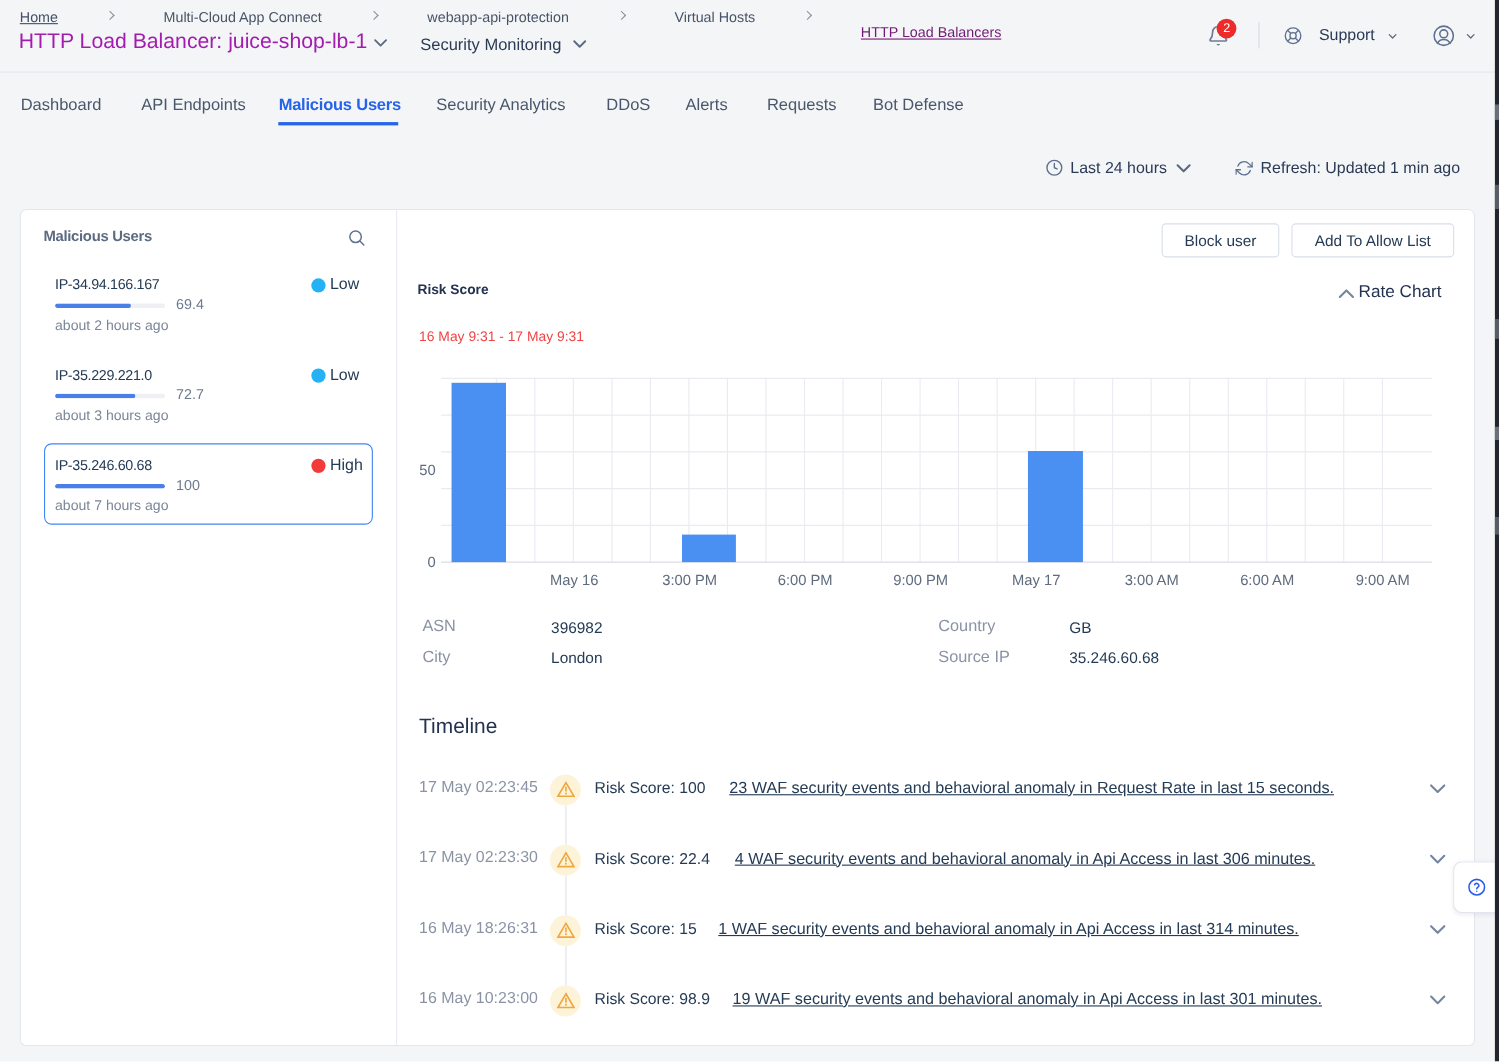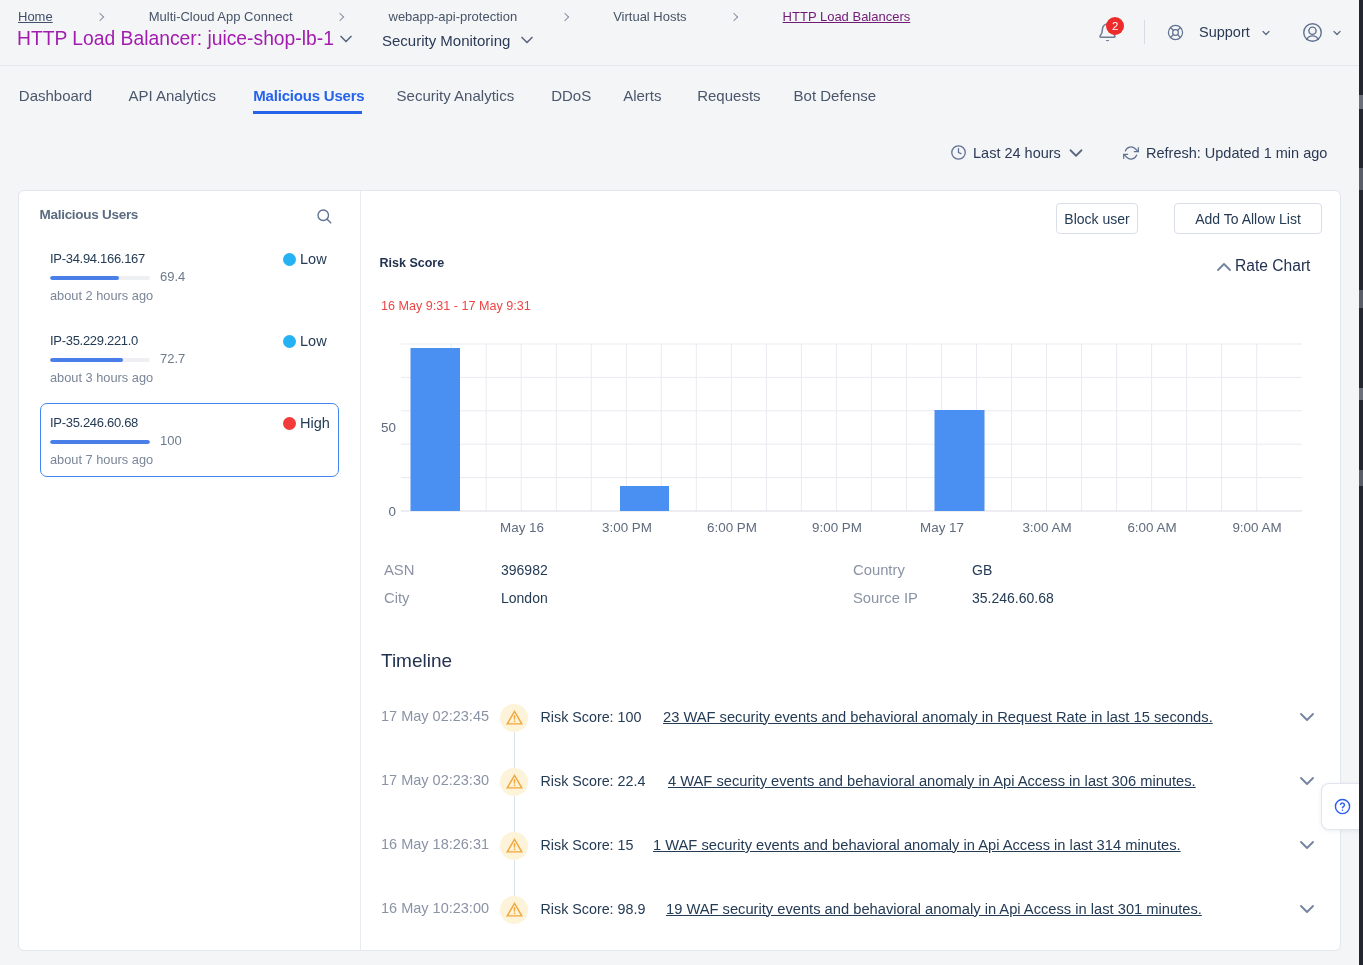--- a/index.html
+++ b/index.html
@@ -12,21 +12,21 @@
   }
   .abs { position:absolute; }
   svg.icon { display:block; }
   .bc-sep { width:24px; height:10px; display:inline-block; background:none; position:relative; }
   .bc-sep::before { content:""; position:absolute; left:8.5px; top:0.5px; width:5px; height:5px;
     border-right:1.6px solid #8a93a5; border-top:1.6px solid #8a93a5; transform:rotate(45deg); }
 </style>
 </head>
 <body>
 
-<div class="abs" style="left:18px; top:7.5px; height:16px; display:flex; align-items:flex-end; font-size:13px; color:#475467;gap:36px;">
+<div class="abs" style="left:18px; top:7.5px; height:16px; display:flex; align-items:center; font-size:13px; color:#475467;gap:36px;">
   <span style="text-decoration:underline; color:#41506a;">Home</span>
   <span class="bc-sep"></span>
   <span>Multi-Cloud App Connect</span>
   <span class="bc-sep"></span>
   <span>webapp-api-protection</span>
   <span class="bc-sep"></span>
   <span>Virtual Hosts</span>
   <span class="bc-sep"></span>
   <span style="text-decoration:underline; color:#701a75;margin-top:28px;">HTTP Load Balancers</span>
 </div>
@@ -77,21 +77,21 @@
 </div>
 <div class="abs" style="left:1331px; top:27px;">
   <svg class="icon" width="12" height="12" viewBox="0 0 24 24" fill="none" stroke="#5a6880" stroke-width="2.4" stroke-linecap="round" stroke-linejoin="round">
       <polyline points="6 9 12 15 18 9"></polyline>
     </svg>
 </div>
 
 <div class="abs" style="left:0; top:65px; width:1363px; height:1px; background:#e4e7ec;"></div>
 
 <div class="abs tab" style="left:18.8px;">Dashboard</div>
-<div class="abs tab" style="left:128.4px;">API Analytics</div>
+<div class="abs tab" style="left:128.4px;">API Endpoints</div>
 <div class="abs tab active" style="left:253.3px;">Malicious Users</div>
 <div class="abs tab" style="left:396.6px;">Security Analytics</div>
 <div class="abs tab" style="left:551.2px;">DDoS</div>
 <div class="abs tab" style="left:623.2px;">Alerts</div>
 <div class="abs tab" style="left:697.2px;">Requests</div>
 <div class="abs tab" style="left:793.6px;">Bot Defense</div>
 <div class="abs" style="left:253px; top:111px; width:109px; height:2.8px; background:#2563eb;"></div>
 <style>
   .tab { top:87px; font-size:15px; color:#49566b; }
   .tab.active { color:#2563eb; font-weight:bold; letter-spacing:-0.2px; }
@@ -155,21 +155,21 @@
     <div class="mu-dot" style="background:#f23a3a;"></div>
     <div class="mu-level">High</div>
     <div class="mu-track">
         <div class="mu-fill" style="width:100%;"></div>
       </div>
     <div class="mu-val">100</div>
     <div class="mu-ago">about 7 hours ago</div>
   </div>
   <div class="abs" style="left:21px; top:212px; width:299px; height:74px; border:1.5px solid #4285f4; border-radius:7px;"></div>
 
-  <button class="btn" style="left:1037px; width:82px;">Block user</button>
+  <button class="btn" style="left:1037px; width:107px;">Block user</button>
   <button class="btn" style="left:1155px; width:148px;">Add To Allow List</button>
 
   <div class="abs" style="left:360.5px; top:65px; font-size:12.5px; font-weight:bold; color:#22324f;">Risk Score</div>
   <div class="abs" style="left:1192.7px; top:64.2px;">
     <svg class="icon" width="24" height="24" viewBox="0 0 24 24" fill="none" stroke="#7485a0" stroke-width="1.9" stroke-linecap="round" stroke-linejoin="round">
         <polyline points="6 15 12 9 18 15"></polyline>
       </svg>
   </div>
   <div class="abs" style="left:1216px; top:65.5px; font-size:15.6px; color:#22324f;">Rate Chart</div>
   <div class="abs" style="left:362px; top:107.5px; font-size:12.6px; color:#ef4444;">16 May 9:31 - 17 May 9:31</div>

